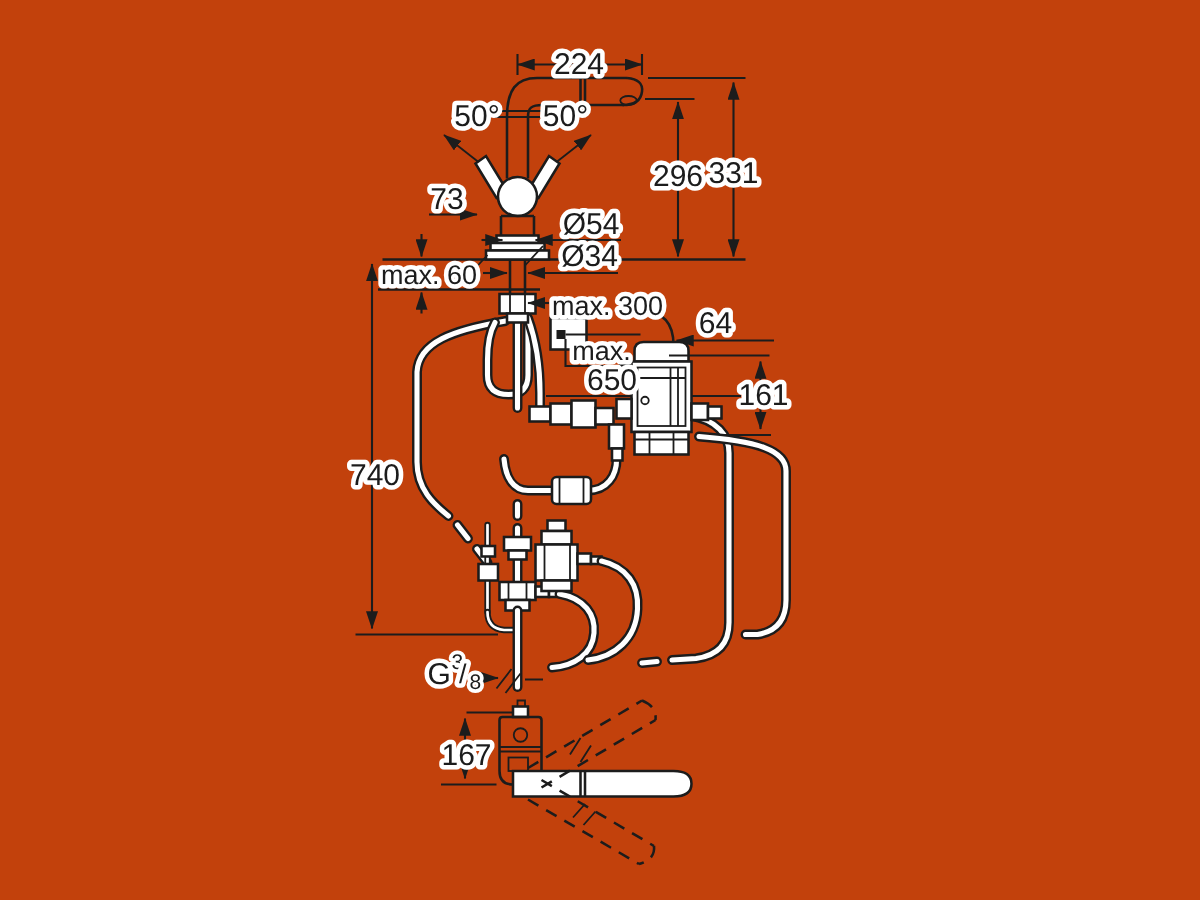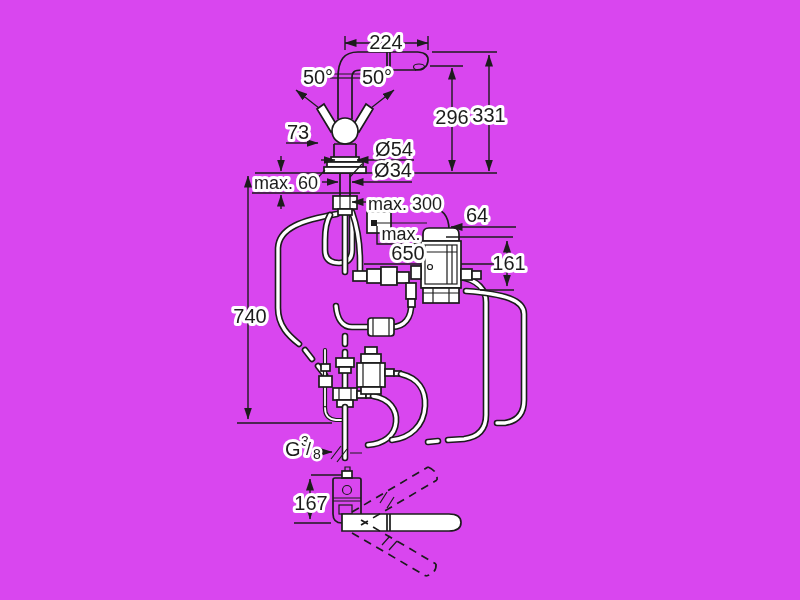--- a/index.html
+++ b/index.html
@@ -1,16 +1,16 @@
 <!DOCTYPE html>
 <html><head>
 <meta charset="utf-8">
 <style>
   html,body{margin:0;padding:0;background:#fff;}
-  .page{width:800px;height:600px;background:#d946ef;position:relative;overflow:hidden;}
+  .page{width:800px;height:600px;background:#c2410c;position:relative;overflow:hidden;}
   svg{display:block;}
   .ln{stroke:#1c1c1c;stroke-width:1.7;fill:none;stroke-linecap:butt;}
   .thin{stroke:#1c1c1c;stroke-width:1.2;fill:none;}
   .dim{stroke:#1c1c1c;stroke-width:1.4;fill:none;}
   .wf{fill:#ffffff;stroke:#1c1c1c;stroke-width:1.7;}
   .bf{fill:#1c1c1c;stroke:none;}
   .tube{stroke:#1c1c1c;stroke-width:6.6;fill:none;stroke-linecap:round;}
   .tube-inner{stroke:#ffffff;stroke-width:3.4;fill:none;stroke-linecap:round;}
   .cable{stroke:#1c1c1c;stroke-width:4.2;fill:none;stroke-linecap:round;}
   .cable-inner{stroke:#ffffff;stroke-width:1.8;fill:none;stroke-linecap:round;}

